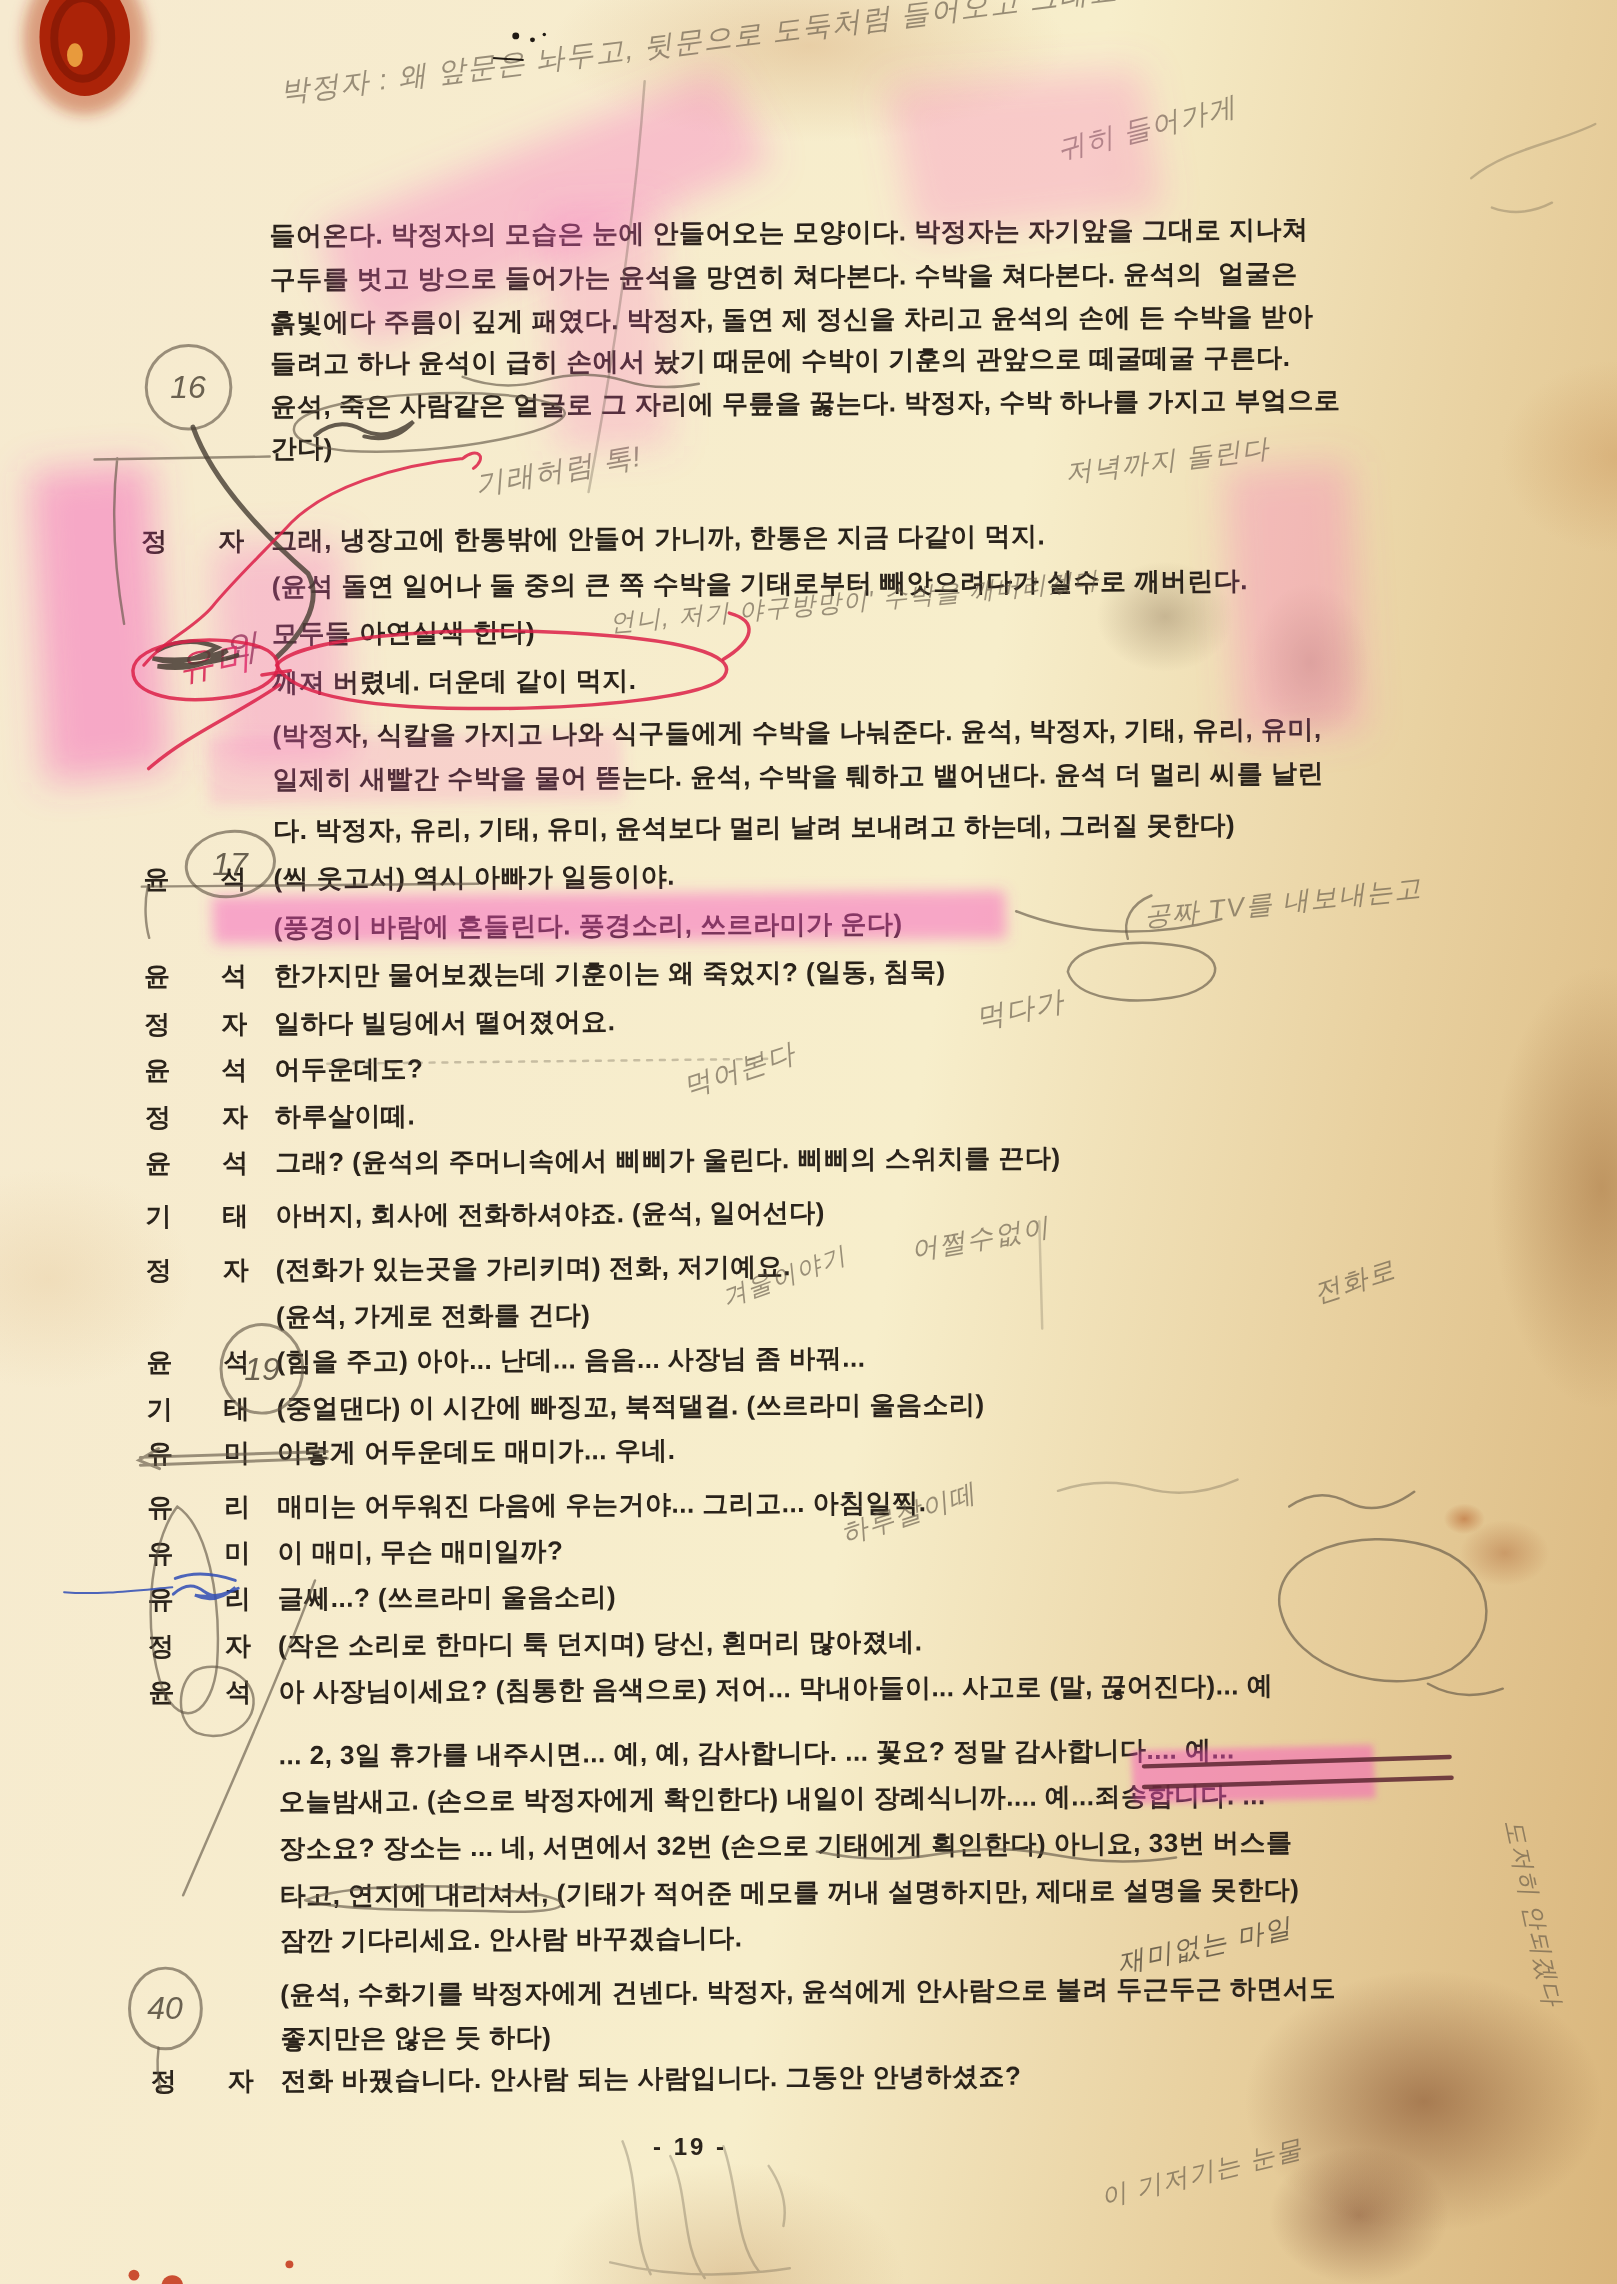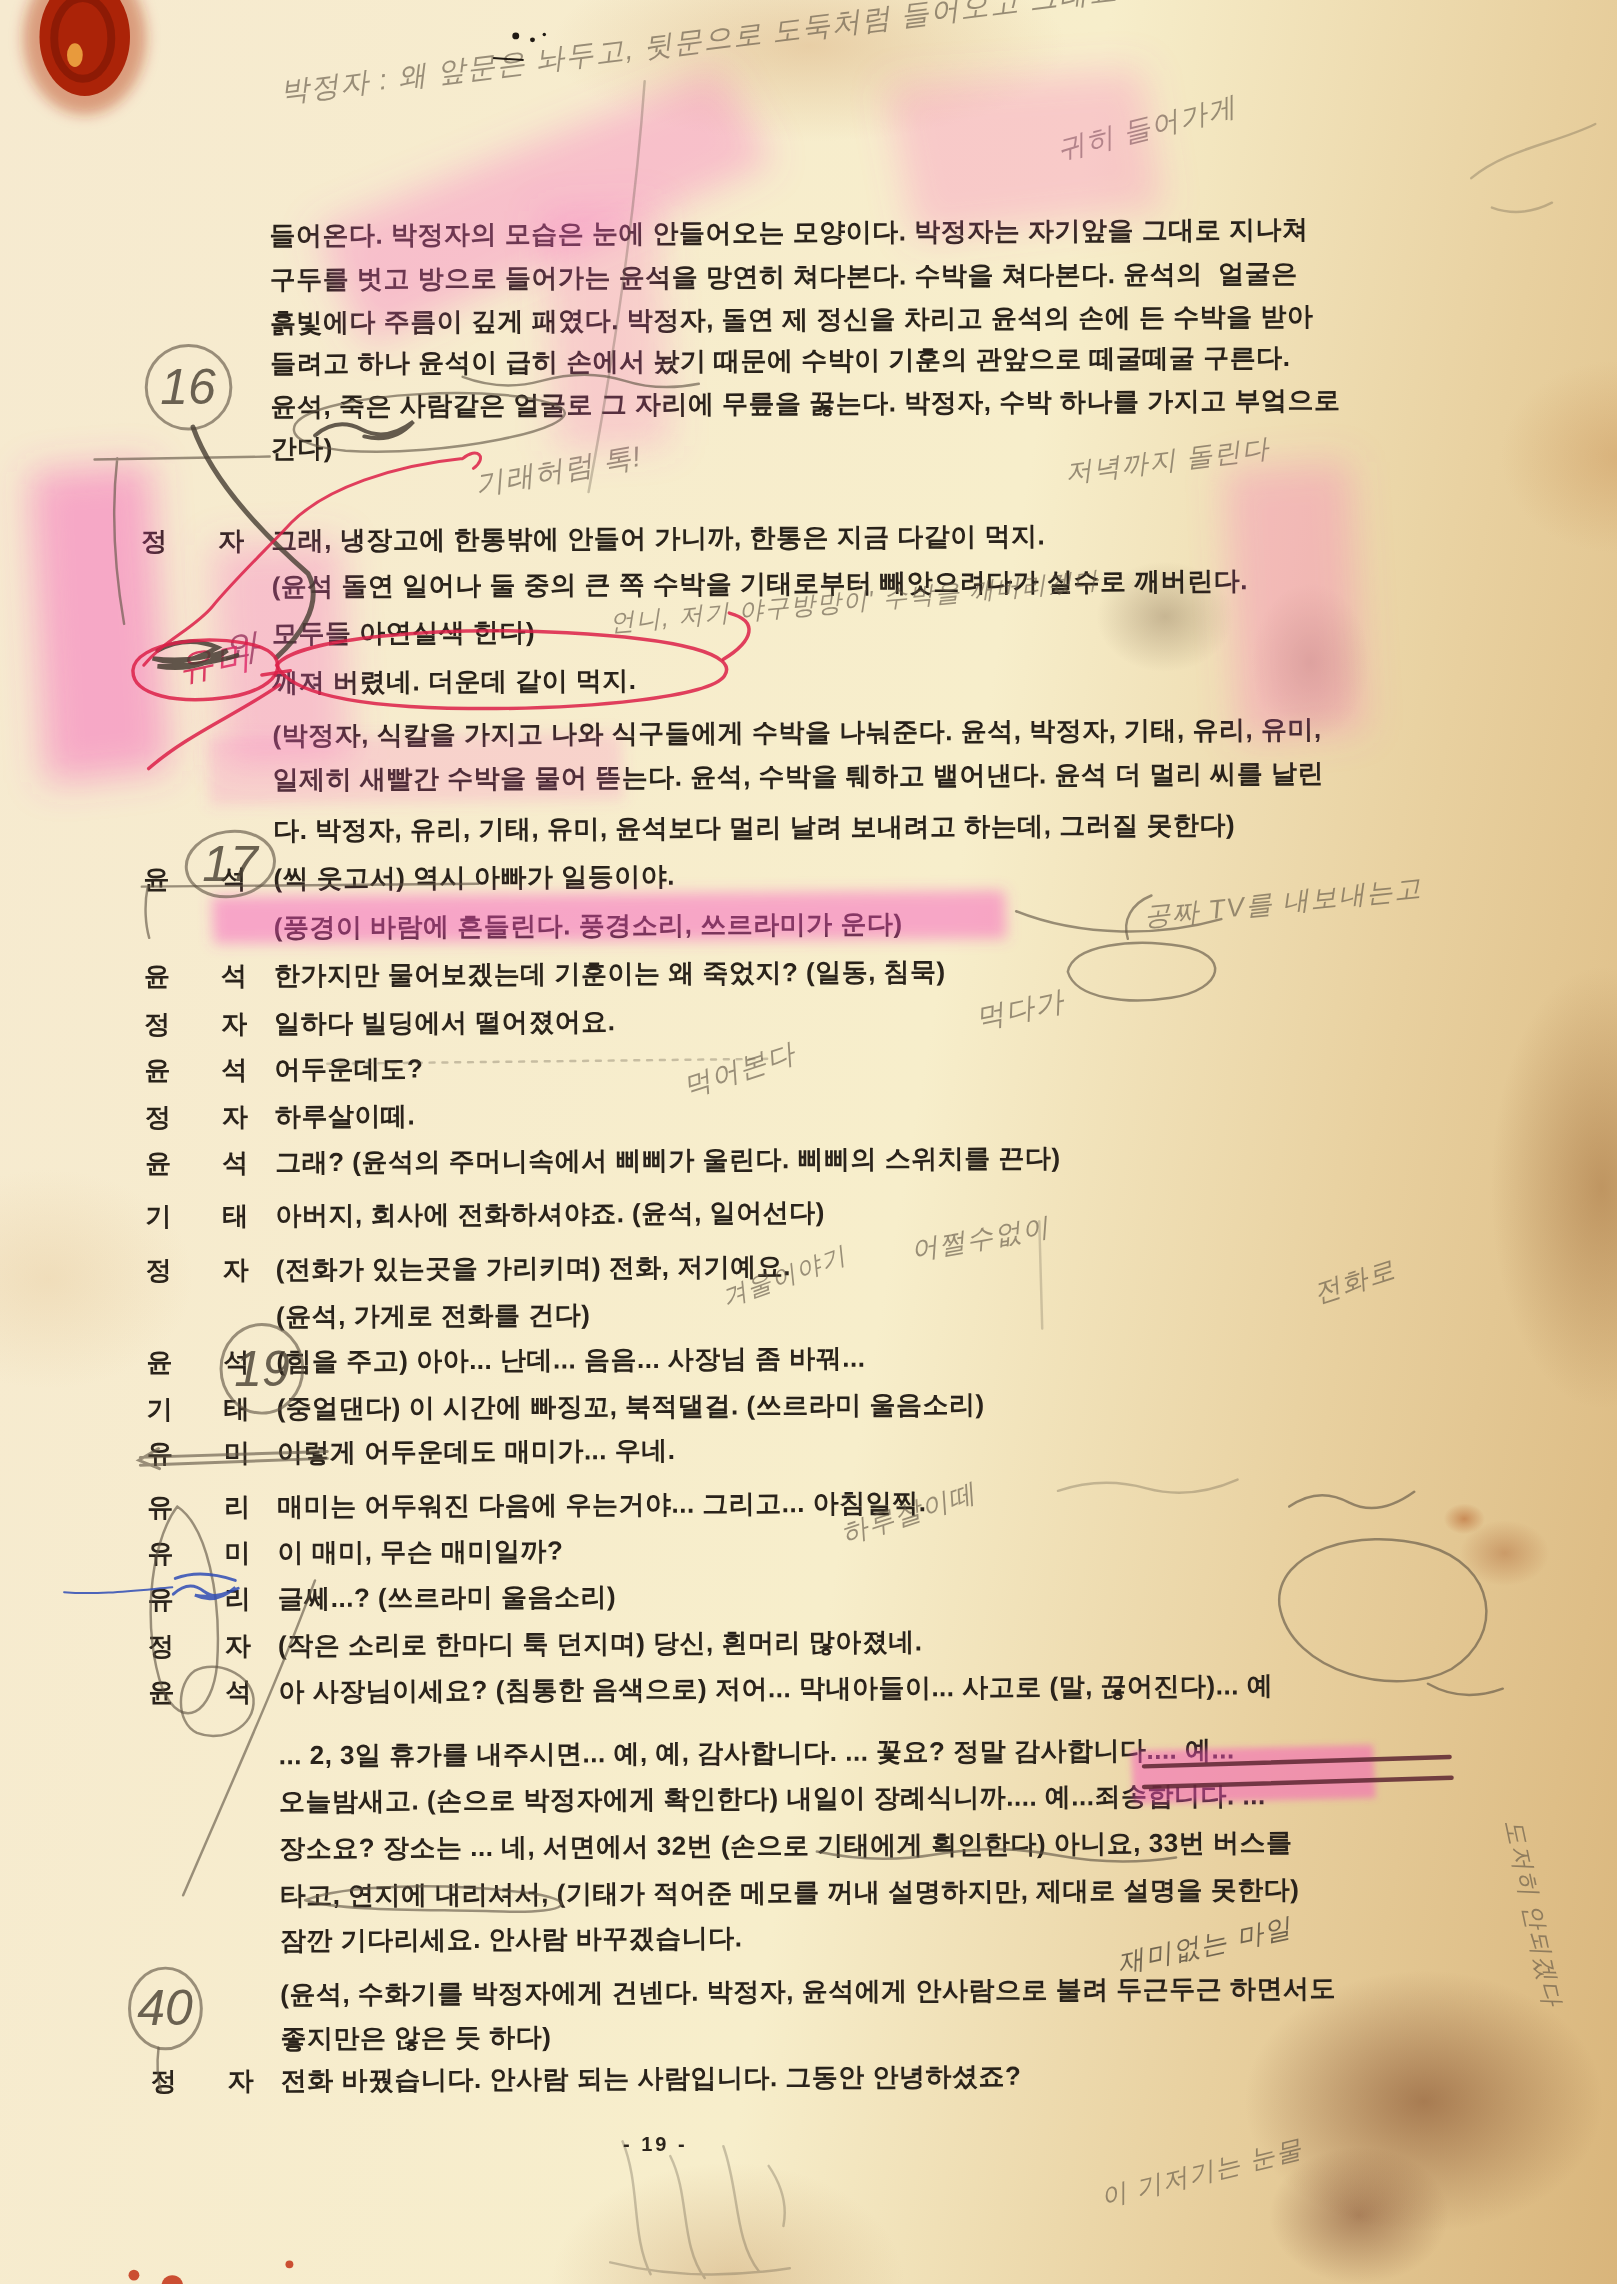--- a/index.html
+++ b/index.html
@@ -18,27 +18,27 @@
       radial-gradient(207px 157px at 3% 56%, rgba(225,190,140,.30), rgba(225,190,140,0) 70%),
       radial-gradient(236px 162px at 45% 100%, rgba(190,140,85,.38), rgba(190,140,85,0) 75%),
       radial-gradient(167px 138px at 100% 20%, rgba(200,145,85,.40), rgba(200,145,85,0) 70%),
       linear-gradient(100deg,#f6ead0 0%,#f7eecb 55%,#e8d09f 78%,#d9b57b 100%);
   }
   .textlayer{position:absolute;left:0;top:0;width:100%;height:100%;transform:rotate(-0.35deg);transform-origin:40% 50%;}
   .line{position:absolute;left:0;width:1618px;height:32px;white-space:pre;}
   .line .sp{position:absolute;top:0;font-size:26px;font-weight:700;color:#2a231b;}
   .line .sp.c1{left:145px;} .line .sp.c2{left:222px;}
   .line .txt{position:absolute;left:275px;top:0;font-size:26px;font-weight:600;color:#2a231b;letter-spacing:0.5px;}
-  .pagenum{position:absolute;left:623px;top:2133px;font-size:20px;font-weight:600;color:#2b241c;letter-spacing:3px;}
+  .pagenum{position:absolute;left:653px;top:2133px;font-size:24px;font-weight:600;color:#2b241c;letter-spacing:3px;}
   .anno{position:absolute;white-space:pre;font-style:italic;letter-spacing:1.5px;transform-origin:left top;}
   .anno.pencil{color:rgba(95,84,68,.62);}
   .anno.pencil2{color:rgba(80,70,56,.78);}
   .anno.red{color:rgba(214,34,76,.88);}
   .anno.darkred{color:rgba(122,48,64,.85);}
-  .circnum{position:absolute;font-size:50px;font-style:italic;color:rgba(75,66,52,.82);transform:translate(-50%,-50%);}
+  .circnum{position:absolute;font-size:32px;font-style:italic;color:rgba(75,66,52,.82);transform:translate(-50%,-50%);}
   svg.overlay{position:absolute;left:0;top:0;pointer-events:none;}
 </style>
 </head>
 <body>
 
 <div class="page">
 
   <div class="textlayer" id="textlayer">
       <div class="line" style="top: 216px;"><span class="txt">들어온다. 박정자의 모습은 눈에 안들어오는 모양이다. 박정자는 자기앞을 그대로 지나쳐</span></div>
       <div class="line" style="top: 260px;"><span class="txt">구두를 벗고 방으로 들어가는 윤석을 망연히 쳐다본다. 수박을 쳐다본다. 윤석의  얼굴은</span></div>

